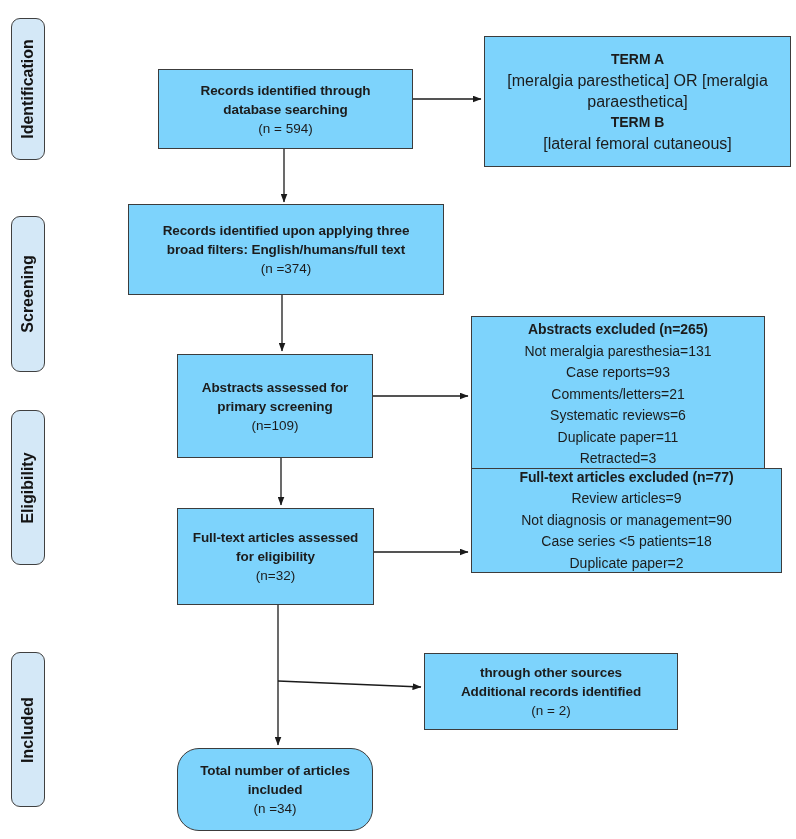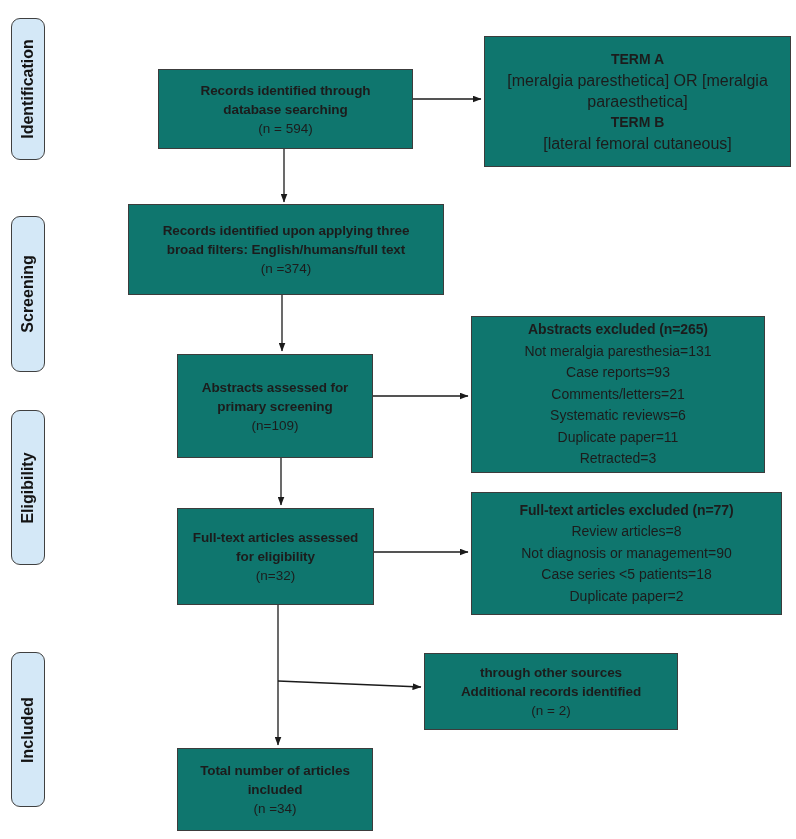--- a/index.html
+++ b/index.html
@@ -34,21 +34,21 @@
     transform: rotate(-90deg);
     white-space: nowrap;
     font-weight: 700;
     font-size: 16px;
     color: #141414;
   }
   .fbox {
     position: absolute;
     box-sizing: border-box;
     border: 1.4px solid var(--box-border, #3c3c3c);
-    background: #0f766e;
+    background: #7dd3fc;
     display: flex;
     flex-direction: column;
     align-items: center;
     justify-content: center;
     text-align: center;
   }
   .fbox .b {
     font-weight: 700;
     font-size: 13.5px;
     line-height: 19px;
@@ -87,23 +87,23 @@
   #stage-screening      { top: 216px; height: 156px; }
   #stage-eligibility    { top: 410px; height: 155px; }
   #stage-included       { top: 652px; height: 155px; }
 
   #box-records   { left: 158px; top: 69px;  width: 255px; height: 80px; }
   #box-terms     { left: 484px; top: 36px;  width: 307px; height: 131px; }
   #box-filters   { left: 128px; top: 204px; width: 316px; height: 91px; }
   #box-abstracts { left: 177px; top: 354px; width: 196px; height: 104px; }
   #box-absexc    { left: 471px; top: 316px; width: 294px; height: 157px; }
   #box-fulltext  { left: 177px; top: 508px; width: 197px; height: 97px; }
-  #box-ftexc     { left: 471px; top: 492px; width: 311px; height: 123px; }
+  #box-ftexc     { left: 471px; top: 468px; width: 311px; height: 105px; }
   #box-additional{ left: 424px; top: 653px; width: 254px; height: 77px; }
-  #box-total     { left: 177px; top: 748px; width: 196px; height: 83px; }
+  #box-total     { left: 177px; top: 748px; width: 196px; height: 83px; border-radius: 22px; }
 </style>
 </head>
 <body>
 
 <div class="canvas">
 
   <svg class="arrows" viewBox="0 0 796 839">
     <defs>
       <marker id="ah" markerWidth="9" markerHeight="7" refX="8.5" refY="3.5" orient="auto" markerUnits="userSpaceOnUse">
         <path d="M0,0 L9,3.5 L0,7 Z" fill="#1b1b1b"></path>
@@ -168,21 +168,21 @@
   </div>
 
   <div class="fbox" id="box-fulltext">
     <div class="b">Full-text articles assessed</div>
     <div class="b">for eligibility</div>
     <div class="n">(n=32)</div>
   </div>
 
   <div class="fbox xbox" id="box-ftexc">
     <div class="t">Full-text articles excluded (n=77)</div>
-    <div class="i">Review articles=8</div>
+    <div class="i">Review articles=9</div>
     <div class="i">Not diagnosis or management=90</div>
     <div class="i">Case series &lt;5 patients=18</div>
     <div class="i">Duplicate paper=2</div>
   </div>
 
   <div class="fbox" id="box-additional">
     <div class="b">through other sources</div>
     <div class="b">Additional records identified</div>
     <div class="n">(n = 2)</div>
   </div>

